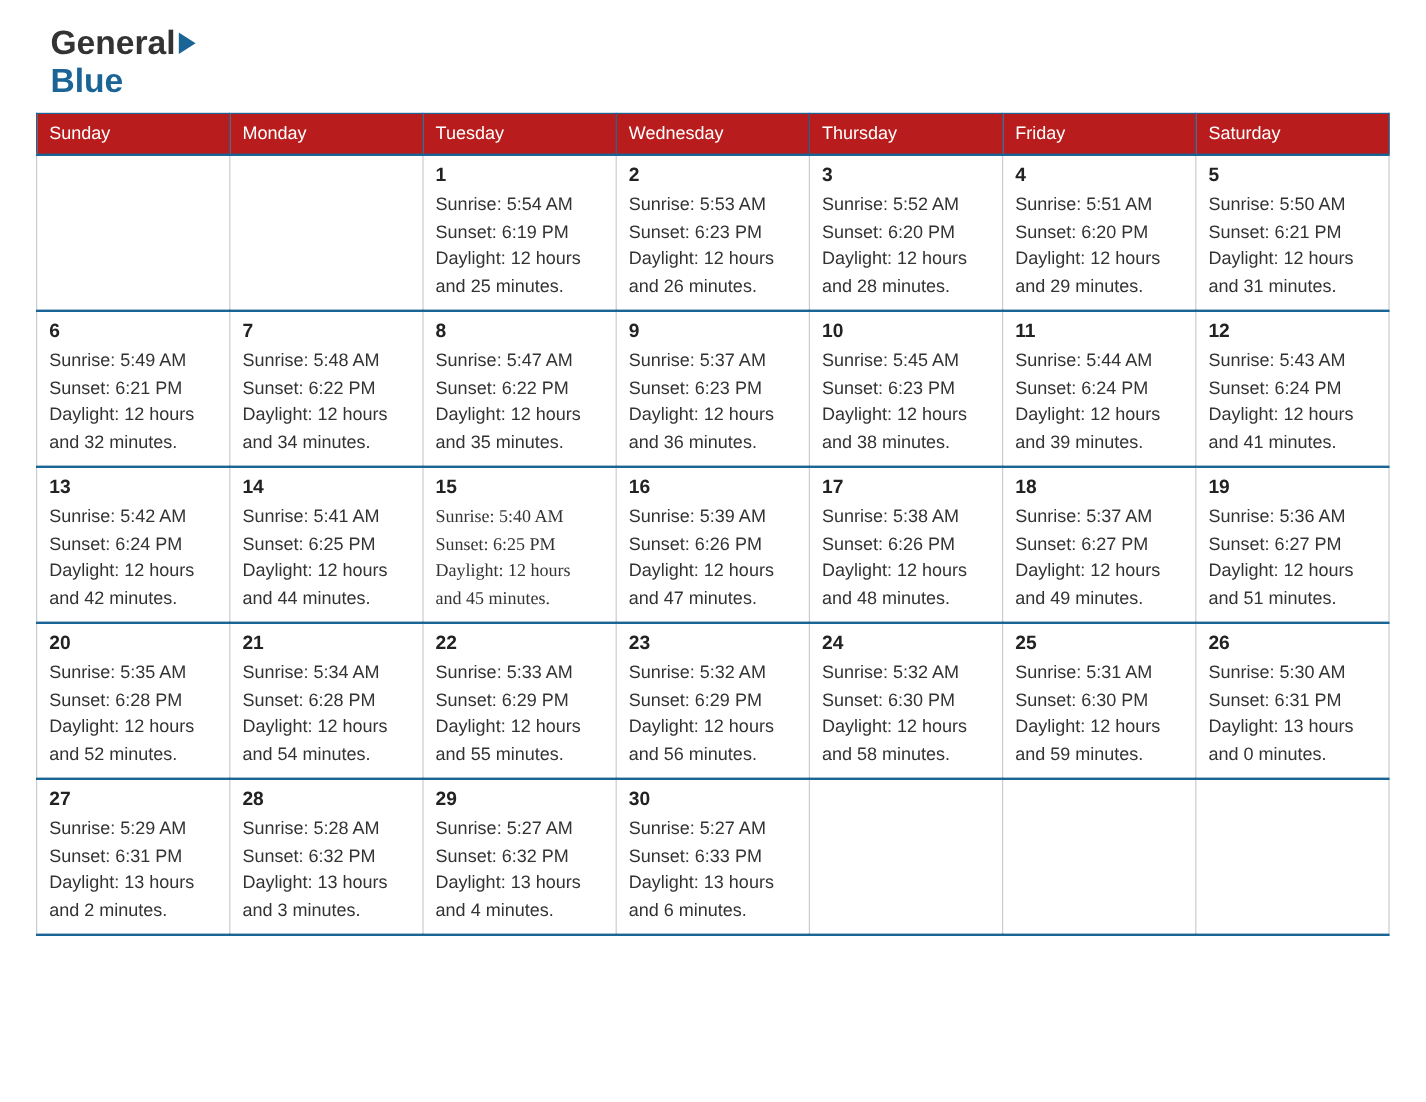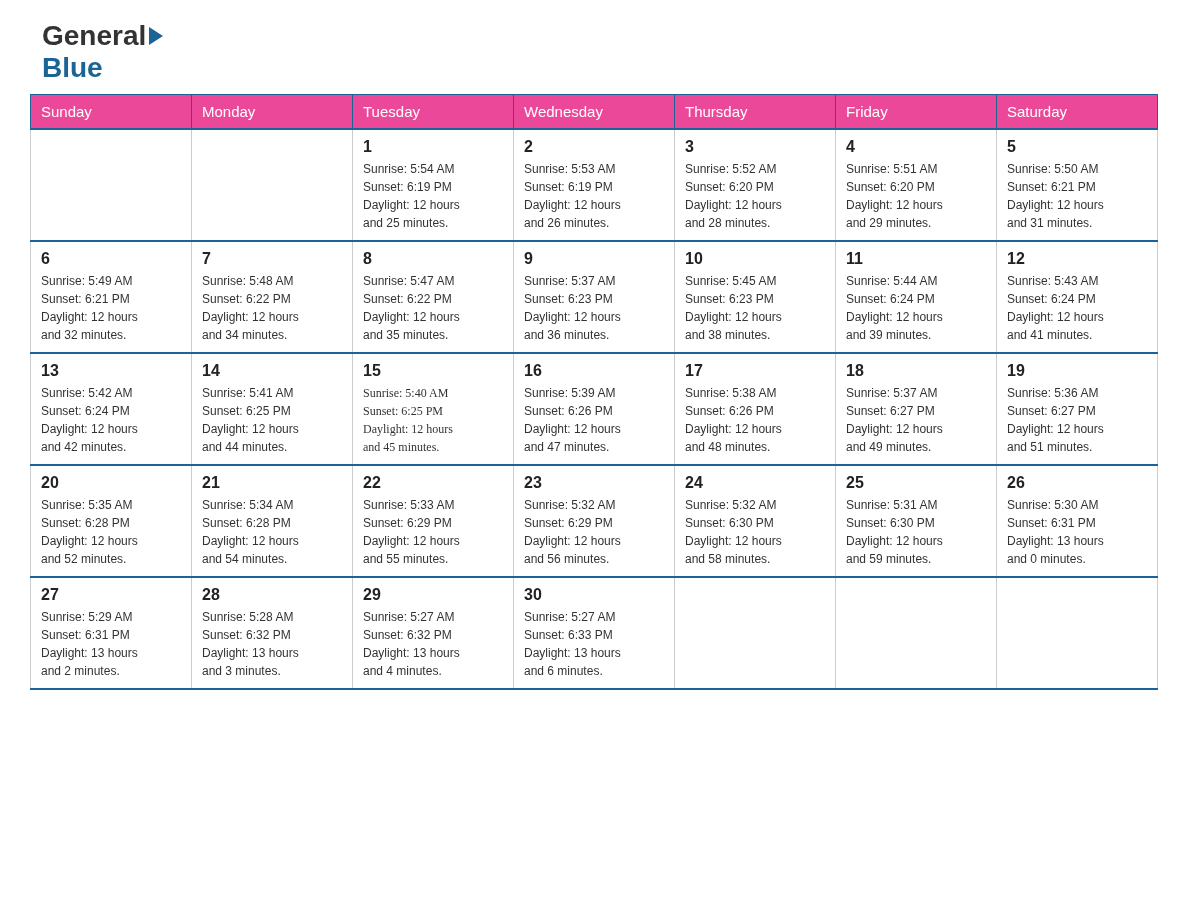--- a/index.html
+++ b/index.html
@@ -44,21 +44,21 @@
     .logo-blue { color: #1a6496; font-size: 28px; font-weight: bold; text-align: right; }
     .title-area { text-align: right; }
     .page-title { font-size: 52px; font-weight: normal; color: #222; }
     .subtitle { font-size: 20px; color: #333; margin-top: 4px; }
     .calendar {
       width: 100%;
       border-collapse: collapse;
       margin-top: 10px;
     }
     .calendar th {
-      background: #ec4899;
+      background: #b91c1c;
       color: #fff;
       padding: 8px 10px;
       font-size: 15px;
       font-weight: normal;
       text-align: left;
       border: 1px solid #1a6496;
     }
     .calendar td {
       vertical-align: top;
       padding: 8px 10px;
@@ -70,21 +70,21 @@
     }
     .calendar tr { border-bottom: 2px solid #1a6496; }
     .day-number {
       font-size: 16px;
       font-weight: bold;
       color: #222;
       display: block;
       margin-bottom: 4px;
     }
     .day-info {
-      font-size: 12px;
+      font-size: 15px;
       color: #333;
       line-height: 1.5;
     }
     .empty-cell { background: #fff; }
   </style>
 </head>
 <body>
 
 <div class="header-area">
   <div class="logo">
@@ -119,21 +119,21 @@
         <td>
           <span class="day-number">1</span>
           <div class="day-info" style="white-space: pre-line;">Sunrise: 5:54 AM
 Sunset: 6:19 PM
 Daylight: 12 hours
 and 25 minutes.</div>
         </td>
         <td>
           <span class="day-number">2</span>
           <div class="day-info" style="white-space: pre-line;">Sunrise: 5:53 AM
-Sunset: 6:19 PM
+Sunset: 6:23 PM
 Daylight: 12 hours
 and 26 minutes.</div>
         </td>
         <td>
           <span class="day-number">3</span>
           <div class="day-info" style="white-space: pre-line;">Sunrise: 5:52 AM
 Sunset: 6:20 PM
 Daylight: 12 hours
 and 28 minutes.</div>
         </td>

